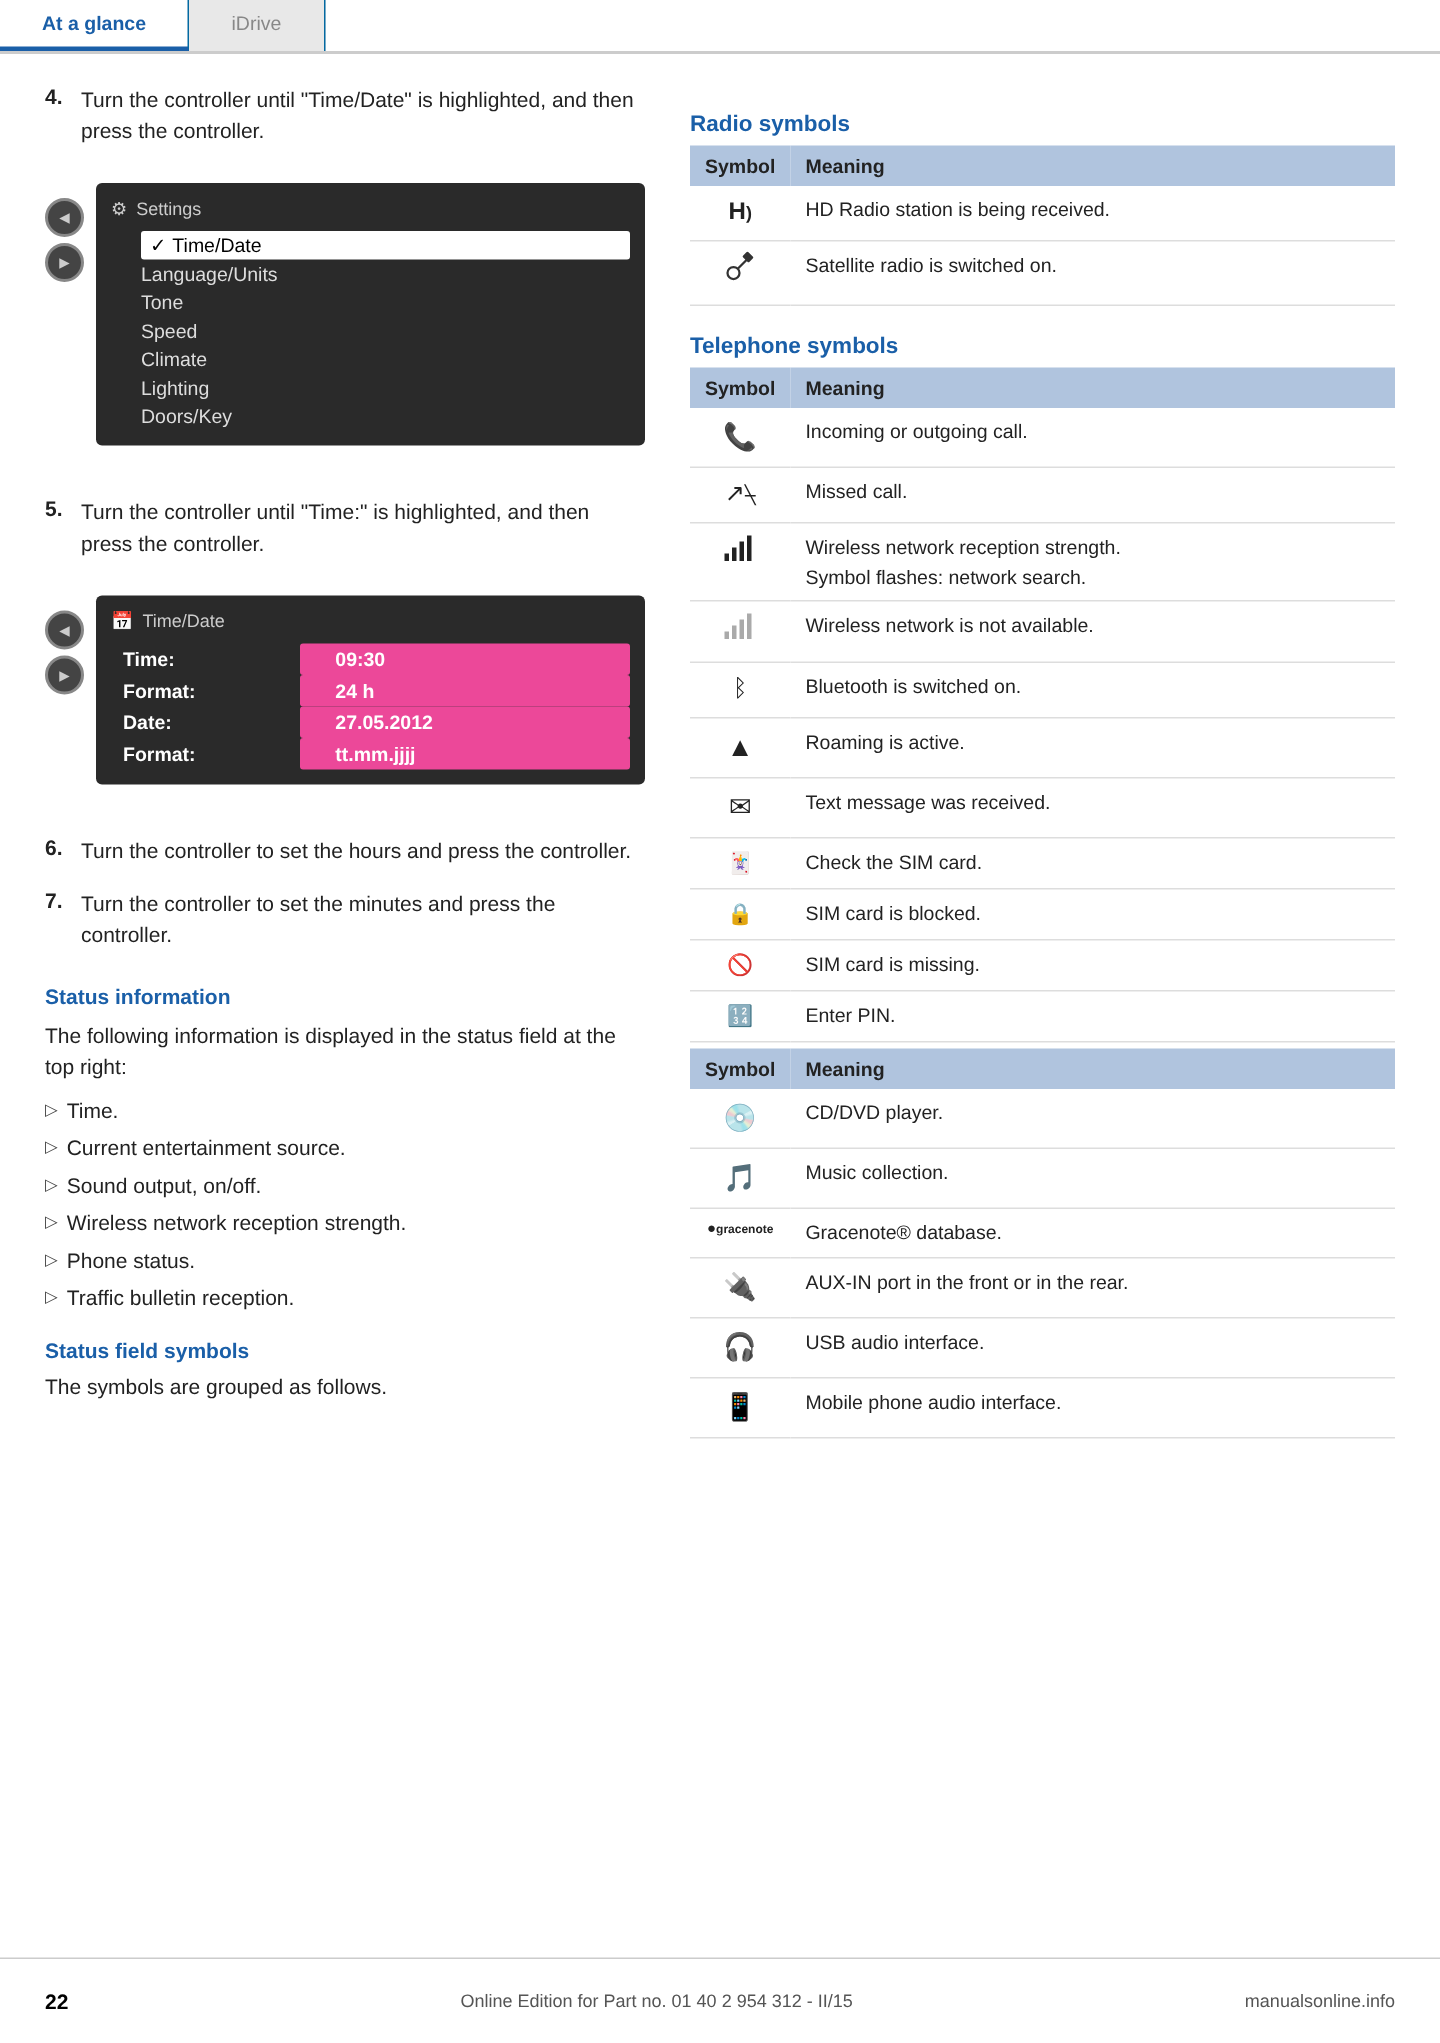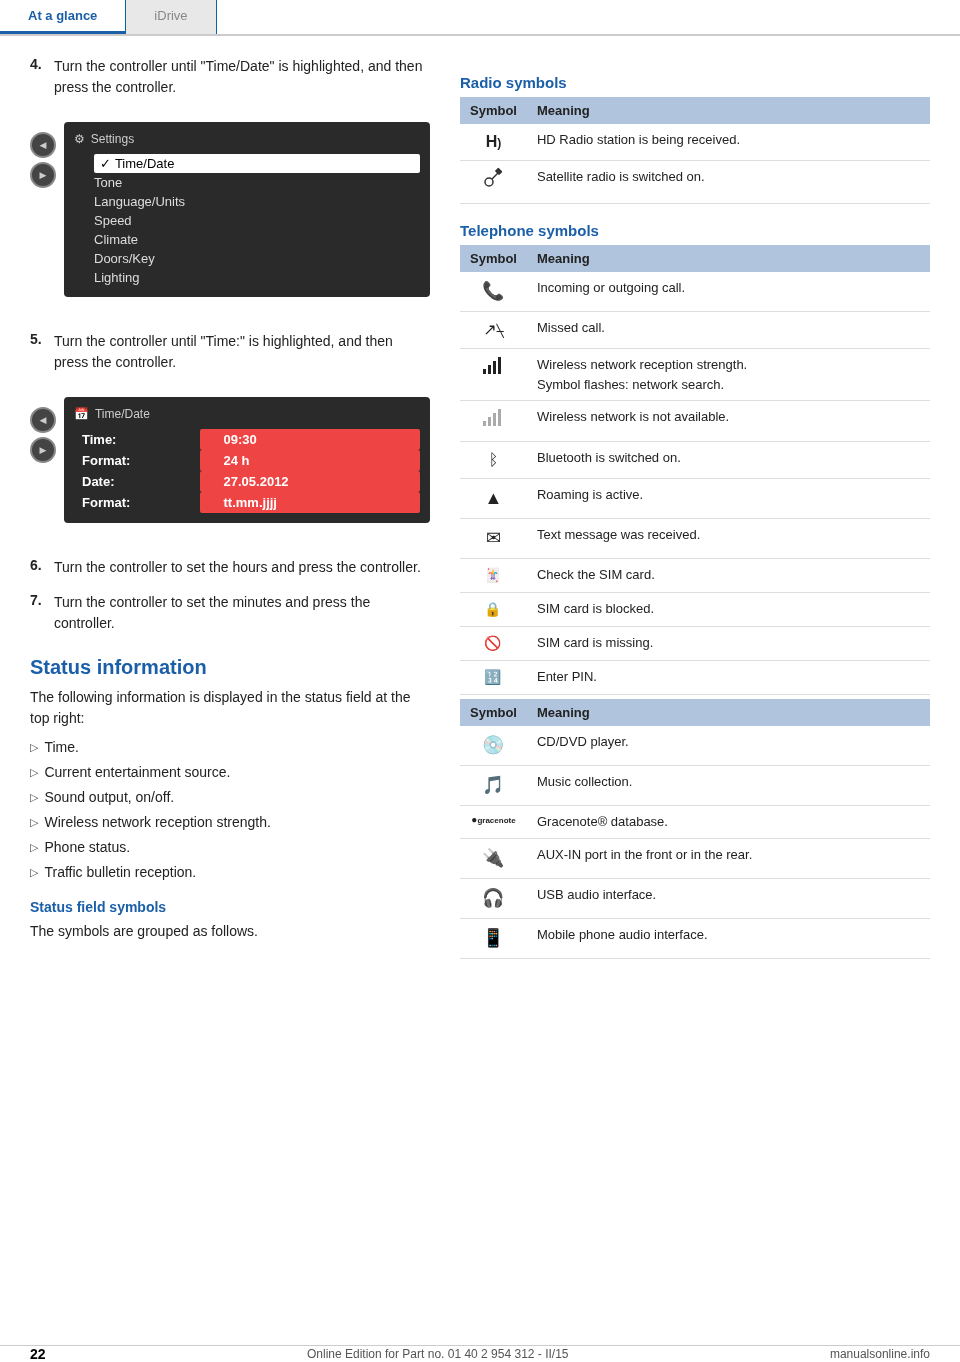--- a/index.html
+++ b/index.html
@@ -126,30 +126,30 @@
     .screen2-rows td {
       padding: 3px 8px;
       color: #ccc;
       font-size: 13px;
       font-weight: bold;
     }
     .screen2-rows td:first-child {
       color: #fff;
     }
     .screen2-rows td:nth-child(2) {
-      background: #ef4444;
+      background: #ec4899;
       border-radius: 2px;
       color: #fff;
       padding: 2px 24px;
     }
 
     
     .section-heading {
       color: #1a5fa8;
-      font-size: 20px;
+      font-size: 14px;
       font-weight: bold;
       margin: 22px 0 8px 0;
     }
     .subsection-heading {
       color: #1a5fa8;
       font-size: 14px;
       font-weight: bold;
       margin: 14px 0 6px 0;
     }
 
@@ -214,21 +214,21 @@
 
     
     .page-footer {
       position: absolute;
       bottom: 0;
       left: 0;
       right: 0;
       display: flex;
       justify-content: space-between;
       align-items: center;
-      padding: 0 30px;
+      padding: 20px 30px;
       border-top: 1px solid #ccc;
       font-size: 12px;
       color: #555;
     }
     .page-number {
       font-weight: bold;
       font-size: 14px;
       color: #000;
     }
 
@@ -287,26 +287,26 @@
         <div class="screen-mockup">
           <div class="screen-title">
             <span>⚙</span>
             <span>Settings</span>
           </div>
           <ul class="screen-menu">
             <li class="selected">
               <span>✓</span>
               Time/Date
             </li>
+            <li>Language/Units</li>
             <li>Tone</li>
-            <li>Language/Units</li>
             <li>Speed</li>
             <li>Climate</li>
+            <li>Lighting</li>
             <li>Doors/Key</li>
-            <li>Lighting</li>
           </ul>
         </div>
       </div>
     </div>
 
     <div class="step">
       <span class="step-num">5.</span>
       <span class="step-text">Turn the controller until "Time:" is highlighted, and then press the controller.</span>
     </div>
 

